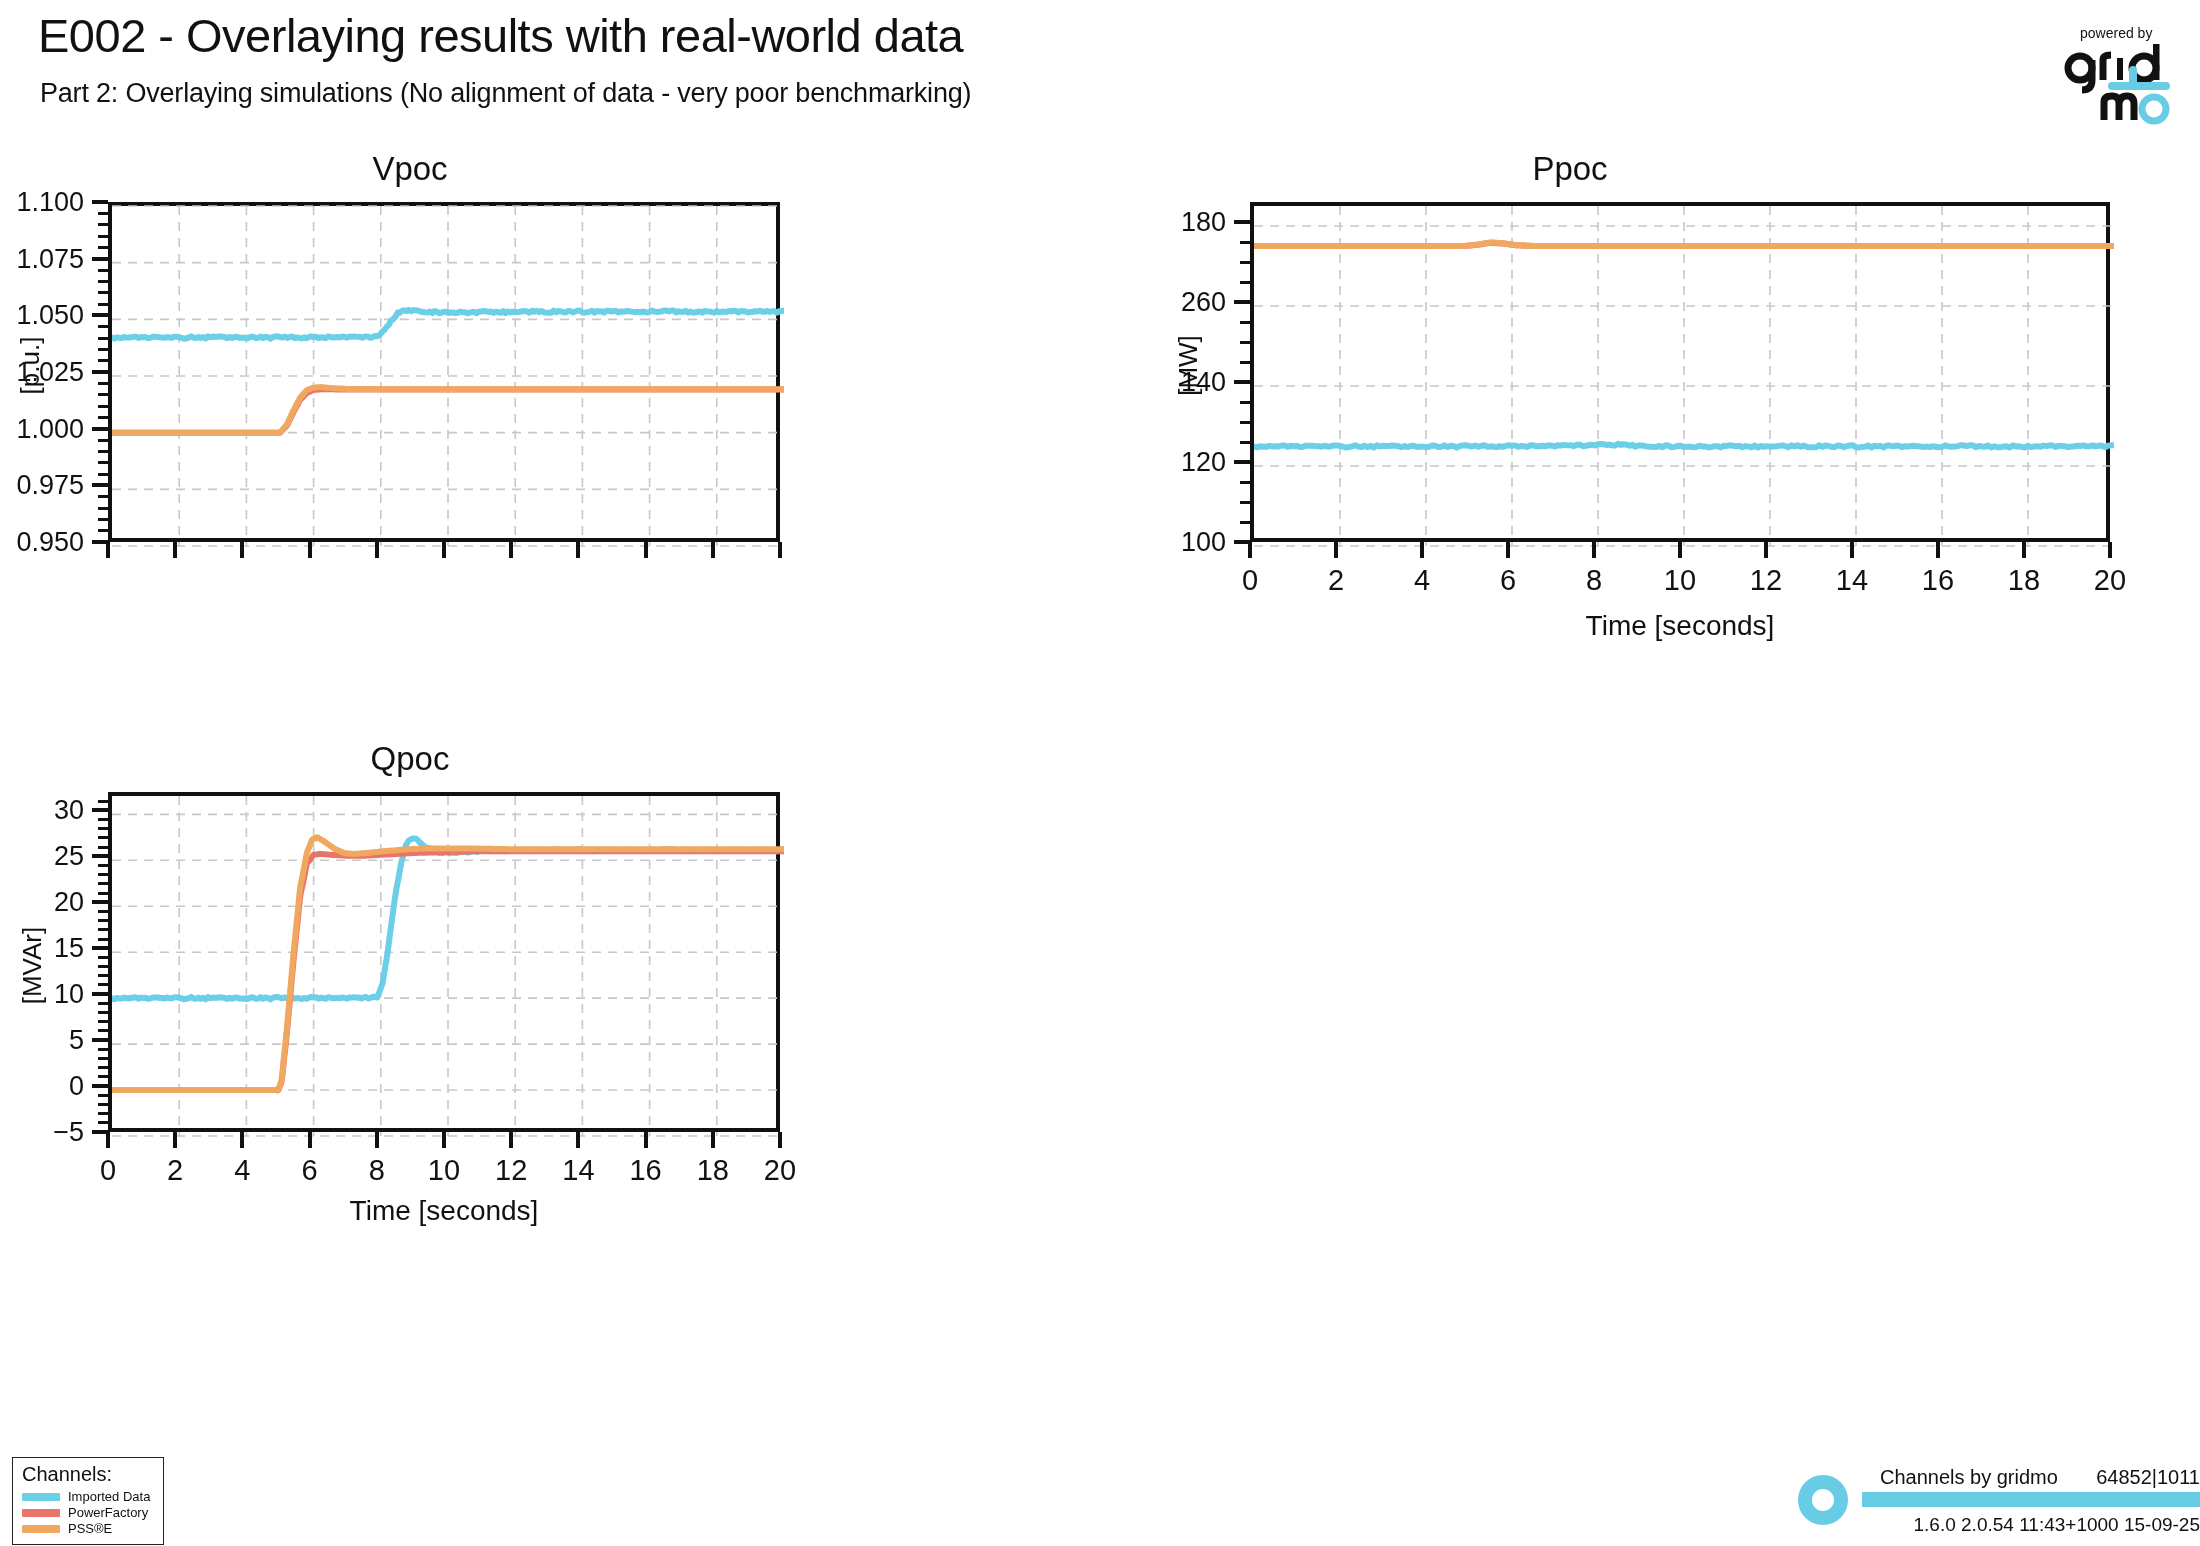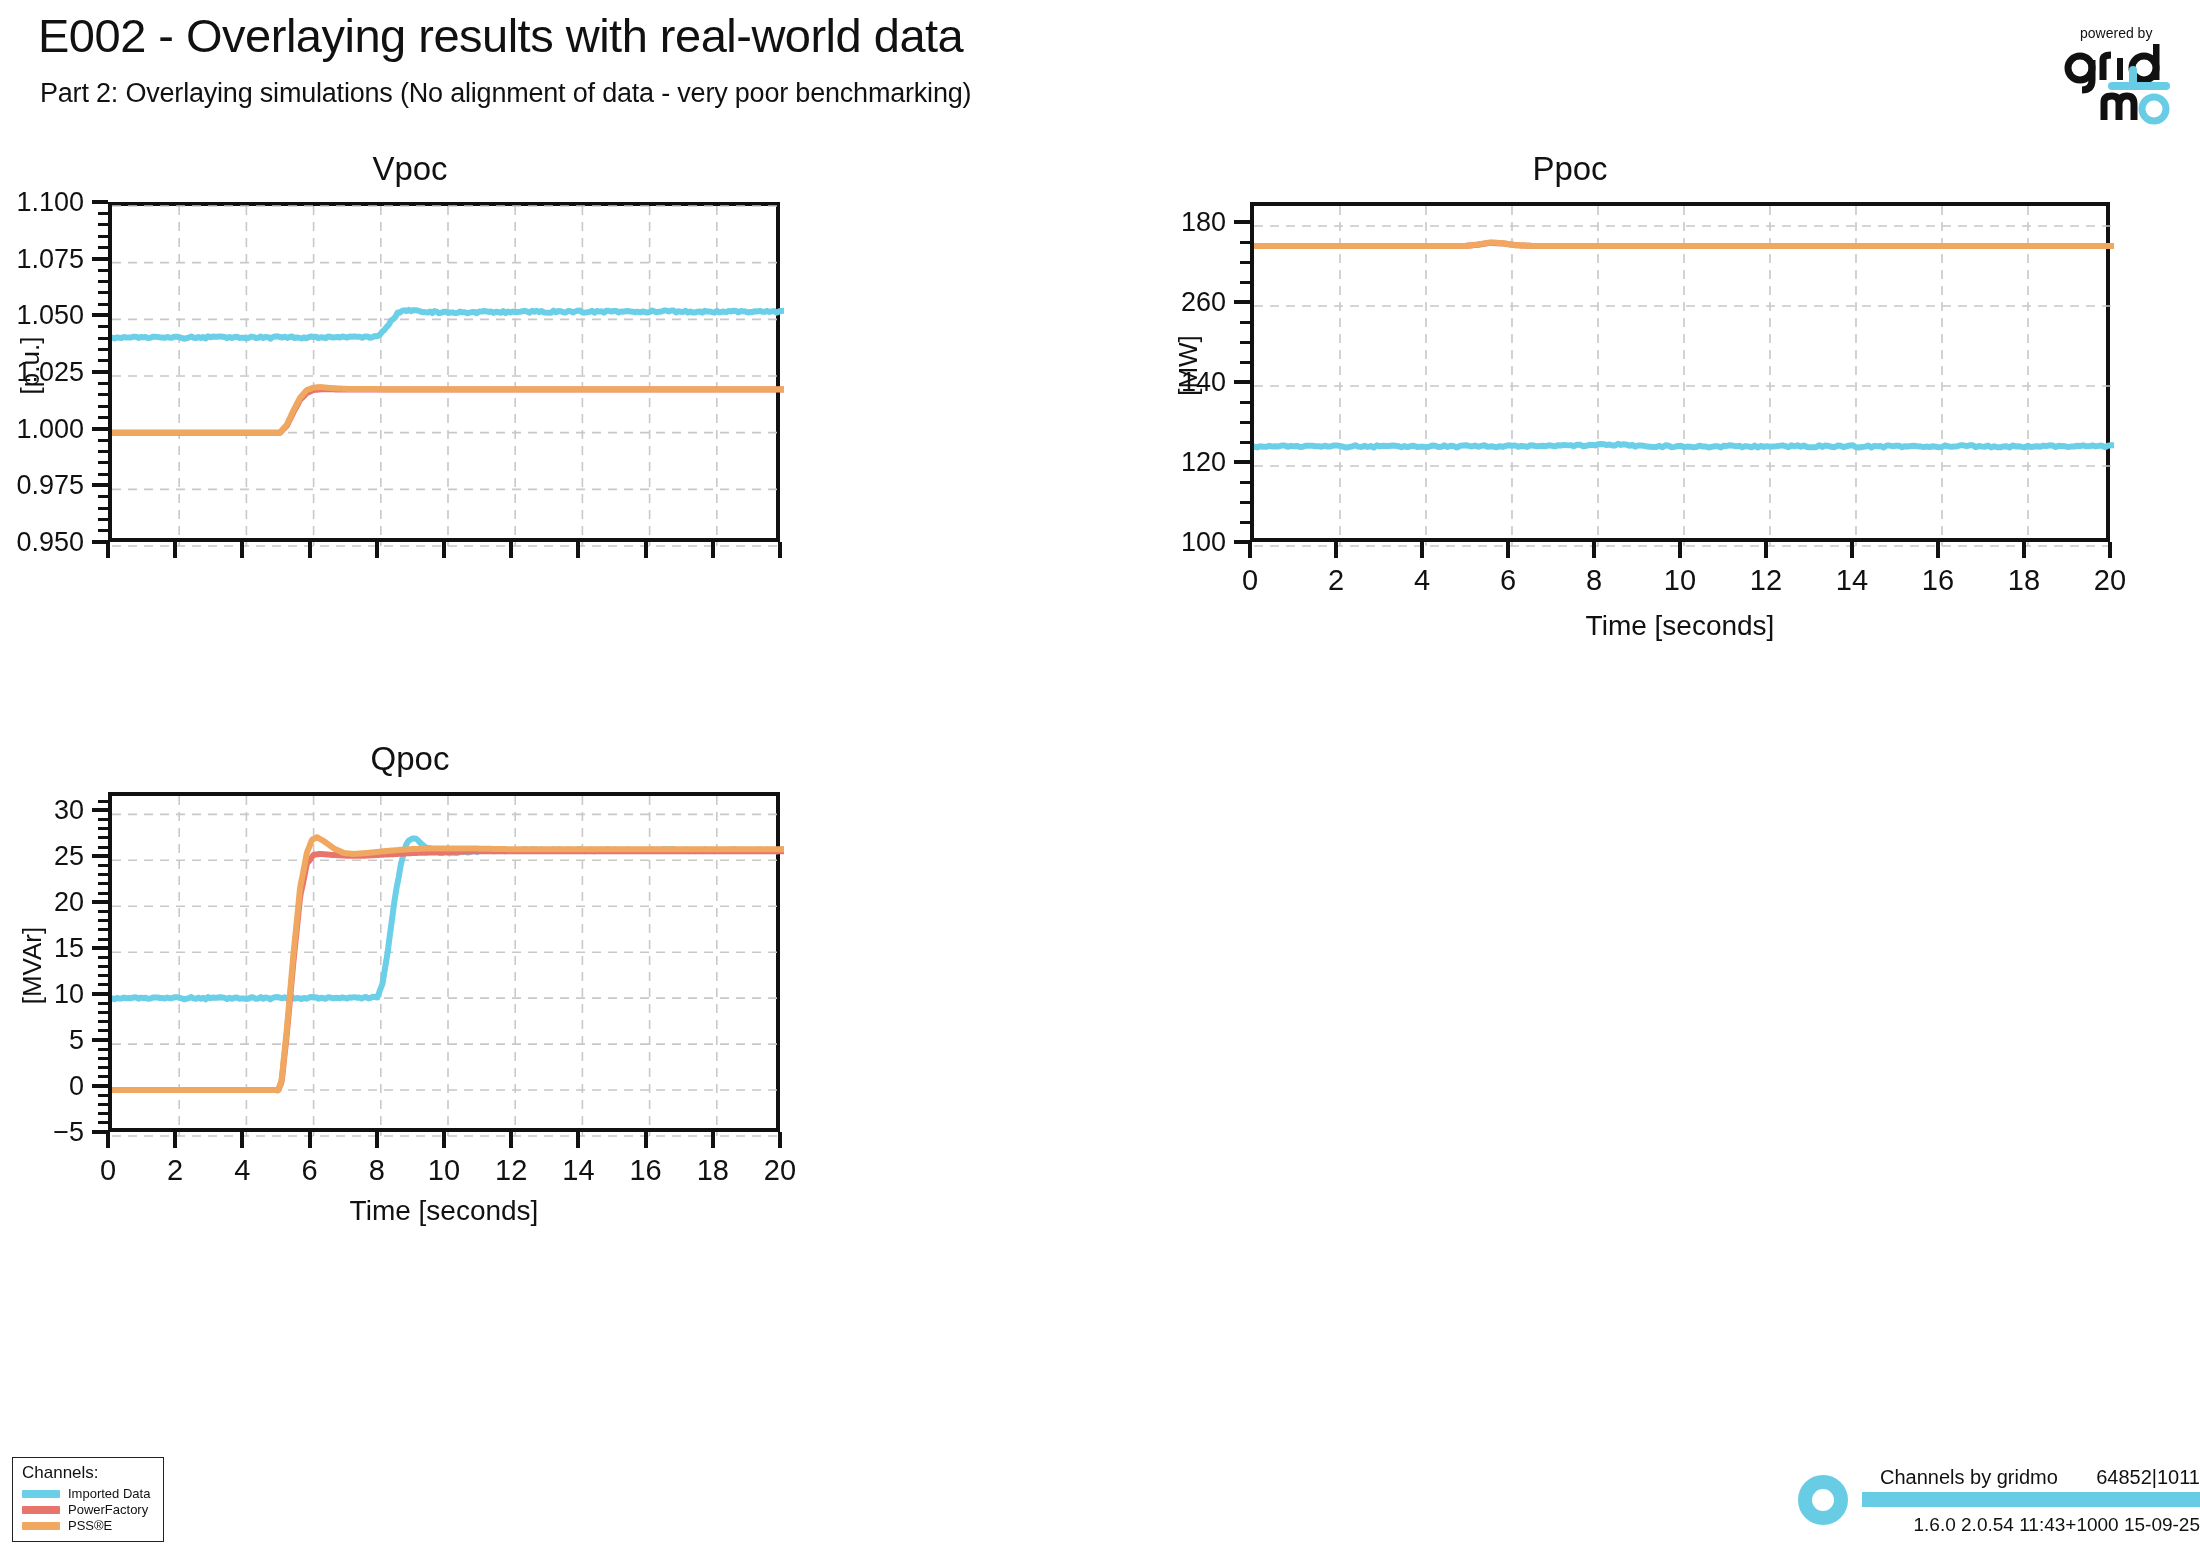--- a/index.html
+++ b/index.html
@@ -64,21 +64,21 @@
   .gridline { stroke: #c8c8c8; stroke-width: 1.6; stroke-dasharray: 9 7; }
   .series-path { fill: none; stroke-width: 6; stroke-linecap: round; stroke-linejoin: round; }
 
   
   #legend {
     position: absolute; left: 12px; top: 1457px;
     border: 1.5px solid #222; background: #fff;
     padding: 5px 9px 7px 9px;
     width: 152px; box-sizing: border-box;
   }
-  #legend-title { font-size: 17px; margin-bottom: 3px; }
+  #legend-title { font-size: 20px; margin-bottom: 3px; }
   .legend-row { display: flex; align-items: center; height: 15px; margin-bottom: 1px; }
   .legend-swatch { width: 38px; height: 8px; border-radius: 1px; margin-right: 8px; flex: none; }
   .legend-label { font-size: 13px; white-space: nowrap; }
 
   
   #footer { position: absolute; left: 1780px; top: 1452px; width: 420px; height: 94px; }
   #footer-bar { position: absolute; left: 82px; top: 40px; width: 338px; height: 15px; background: #68CCE5; }
   #footer-circle {
     position: absolute; left: 18px; top: 23px; width: 50px; height: 50px;
     border: 14px solid #68CCE5; border-radius: 50%; box-sizing: border-box; background: #fff;

